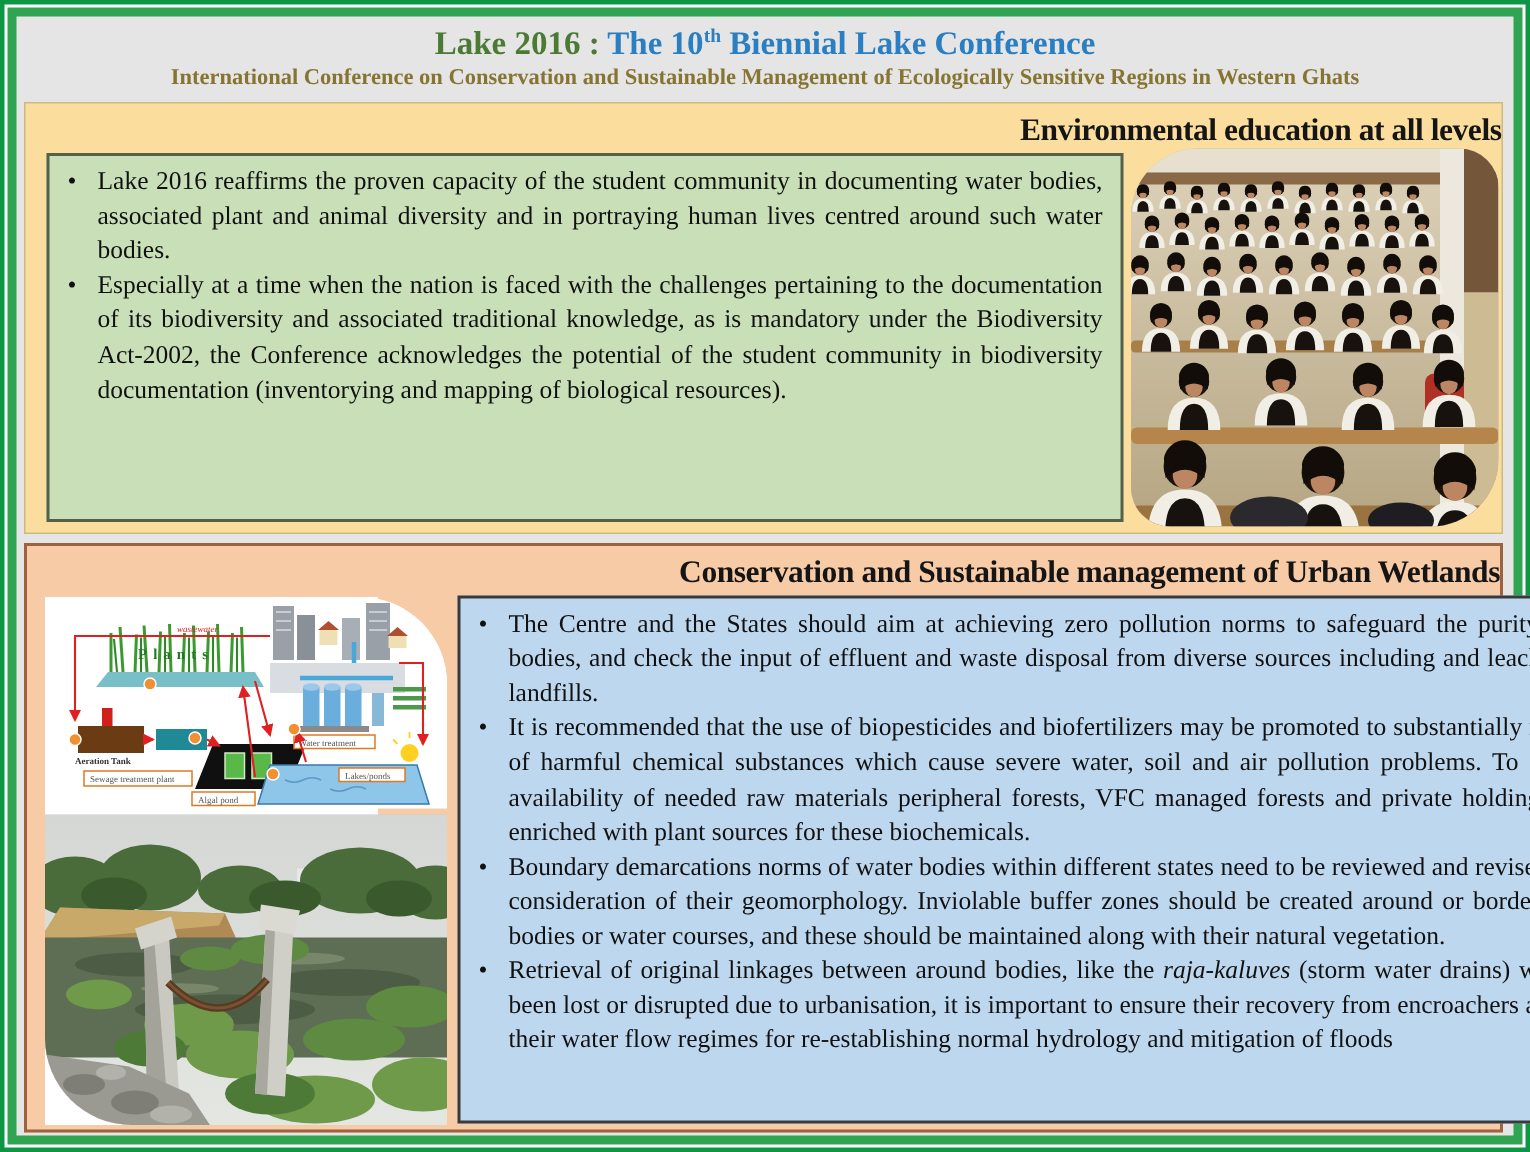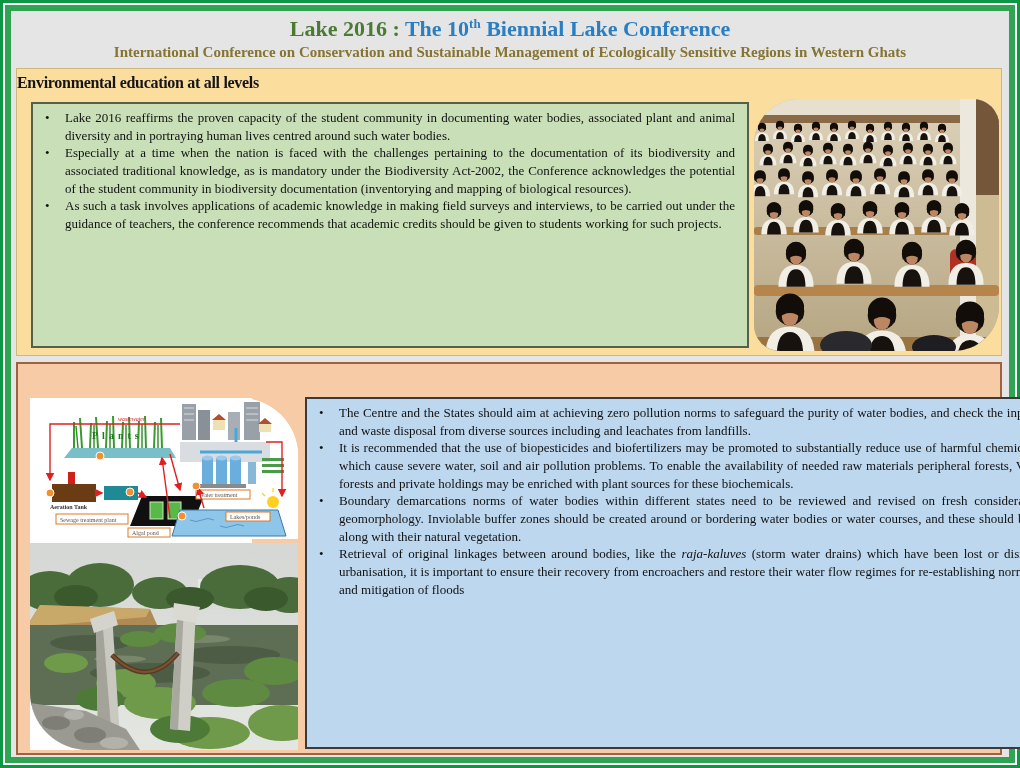--- a/index.html
+++ b/index.html
@@ -9,23 +9,23 @@
   
   .hdr{position:absolute;left:0;top:16px;width:100%;text-align:center;}
   .hdr .t1{font-size:22px;font-weight:bold;}
   .hdr .t1 .g{color:#4a7a33;}
   .hdr .t1 .b{color:#2a7ec2;}
   .hdr .t1 sup{font-size:13px;}
   .hdr .t2{font-size:15px;font-weight:bold;color:#867432;margin-top:2px;font-family:Liberation Serif, serif;}
   
   .sec1{position:absolute;left:16px;top:68px;width:986px;height:288px;background:#fbde9e;border:1px solid #cdb97e;box-sizing:border-box;}
   .sec2{position:absolute;left:16px;top:362px;width:986px;height:393px;background:#f7cba6;border:2px solid #9e6240;box-sizing:border-box;}
-  .sec-title{text-align:left;font-size:16px;font-weight:bold;color:#151515;margin-top:5px;letter-spacing:-0.3px;}
+  .sec-title{text-align:right;font-size:21px;font-weight:bold;color:#151515;margin-top:5px;letter-spacing:-0.3px;}
   
-  .tbox{position:absolute;box-sizing:border-box;font-size:13px;line-height:1.36;color:#111;text-align:justify;}
+  .tbox{position:absolute;box-sizing:border-box;font-size:17px;line-height:1.36;color:#111;text-align:justify;}
   .gbox{left:14px;top:33px;width:718px;height:246px;background:#c9dfb8;border:2px solid #54604a;padding:5px 12px 5px 0;}
   .bbox{left:287px;top:33px;width:801px;height:352px;background:#bdd7ee;border:2px solid #3a3a3a;padding:5px 12px 18px 0;}
   ul.blt{margin:0;padding:0;list-style:none;}
   ul.blt li{position:relative;padding-left:32px;margin:0;}
   ul.blt li::before{content:"\2022";position:absolute;left:12px;top:0;}
   .it{font-style:italic;}
   
   .photo1{position:absolute;left:737px;top:30px;width:245px;height:252px;border-radius:45px 26px 45px 26px;overflow:hidden;background:#c9b998;}
   .imgcol{position:absolute;left:12px;top:34px;width:222px;height:352px;background:#ffffff;}
   .diag{position:absolute;left:0;top:0;width:268px;height:141px;background:#ffffff;border-radius:0 58px 0 0;overflow:hidden;}
@@ -44,21 +44,20 @@
     <div class="t2">International Conference on Conservation and Sustainable Management of Ecologically Sensitive Regions in Western Ghats</div>
   </div>
 
   <div class="sec1">
     <div class="sec-title">Environmental education at all levels</div>
 
     <div class="tbox gbox">
       <ul class="blt">
         <li>Lake 2016 reaffirms the proven capacity of the student community in documenting water bodies, associated plant and animal diversity and in portraying human lives centred around such water bodies.</li>
         <li>Especially at a time when the nation is faced with the challenges pertaining to the documentation of its biodiversity and associated traditional knowledge, as is mandatory under the Biodiversity Act-2002, the Conference acknowledges the potential of the student community in biodiversity documentation (inventorying and mapping of biological resources).</li>
-        <li>As such a task involves applications of academic knowledge in making field surveys and interviews, to be carried out under the guidance of teachers, the conference recommends that academic credits should be given to students working for such projects.</li>
       </ul>
     </div>
 
     <div class="photo1">
       <svg width="245" height="252" viewBox="0 0 245 252" preserveAspectRatio="none">
         <defs>
           <g id="pr">
             <path d="M-13,22 Q-13,6 0,6 Q13,6 13,22 Z" fill="#f1eee6"></path>
             <path d="M-7,22 Q-7,9 0,9 Q7,9 7,22 Z" fill="#17120e"></path>
             <circle cx="0" cy="-2" r="7.5" fill="#1a120c"></circle>
@@ -133,20 +132,21 @@
         <use href="#pr" transform="translate(36,216) scale(1.9)"></use>
         <use href="#pr" transform="translate(128,220) scale(1.9)"></use>
         <use href="#pr" transform="translate(216,224) scale(1.9)"></use>
         <ellipse cx="92" cy="246" rx="26" ry="14" fill="#2a2a2e"></ellipse>
         <ellipse cx="180" cy="248" rx="22" ry="12" fill="#1e1e22"></ellipse>
       </svg>
     </div>
   </div>
 
   <div class="sec2">
+    <div class="sec-title">Conservation and Sustainable management of Urban Wetlands</div>
 
     <div class="imgcol">
 
       <div class="diag">
         <svg width="268" height="141" viewBox="0 0 268 141" preserveAspectRatio="none">
           <defs>
             <marker id="ar" markerWidth="6" markerHeight="6" refX="5" refY="3" orient="auto">
               <path d="M0,0 L6,3 L0,6 Z" fill="#e02020"></path>
             </marker>
           </defs>

